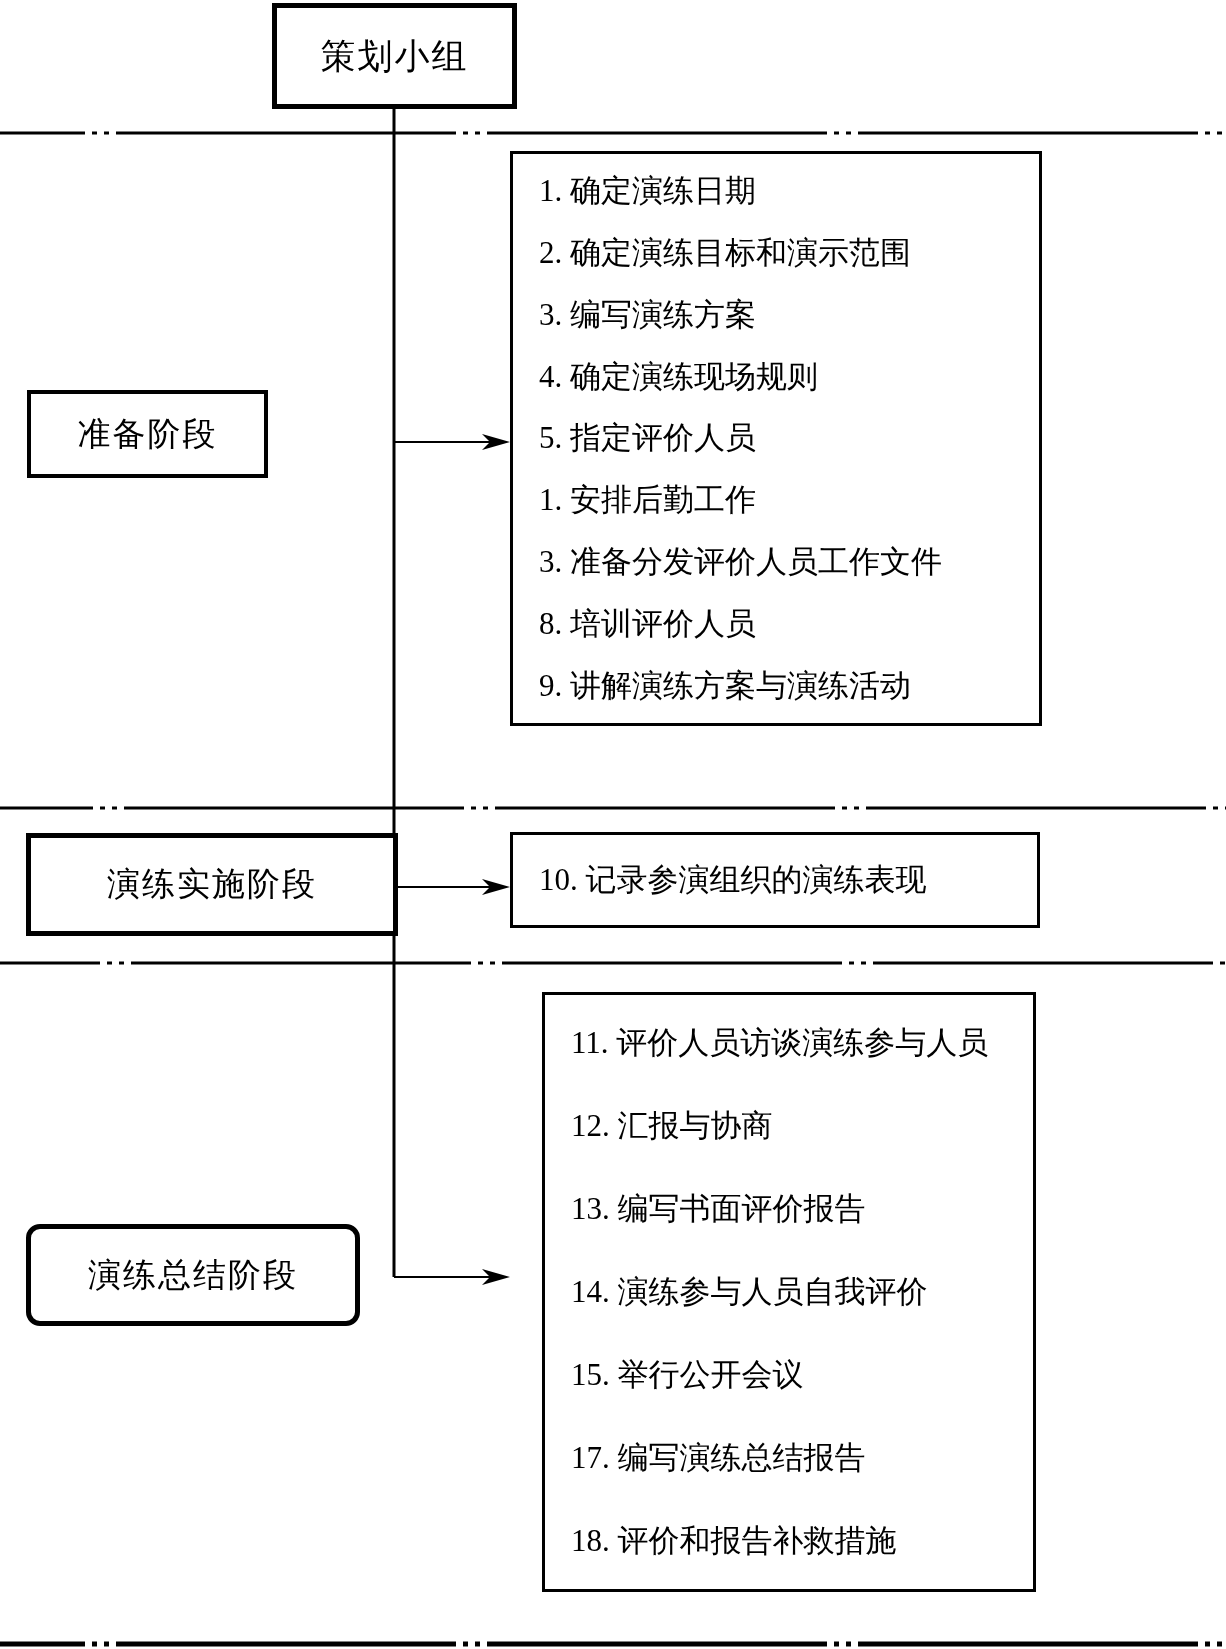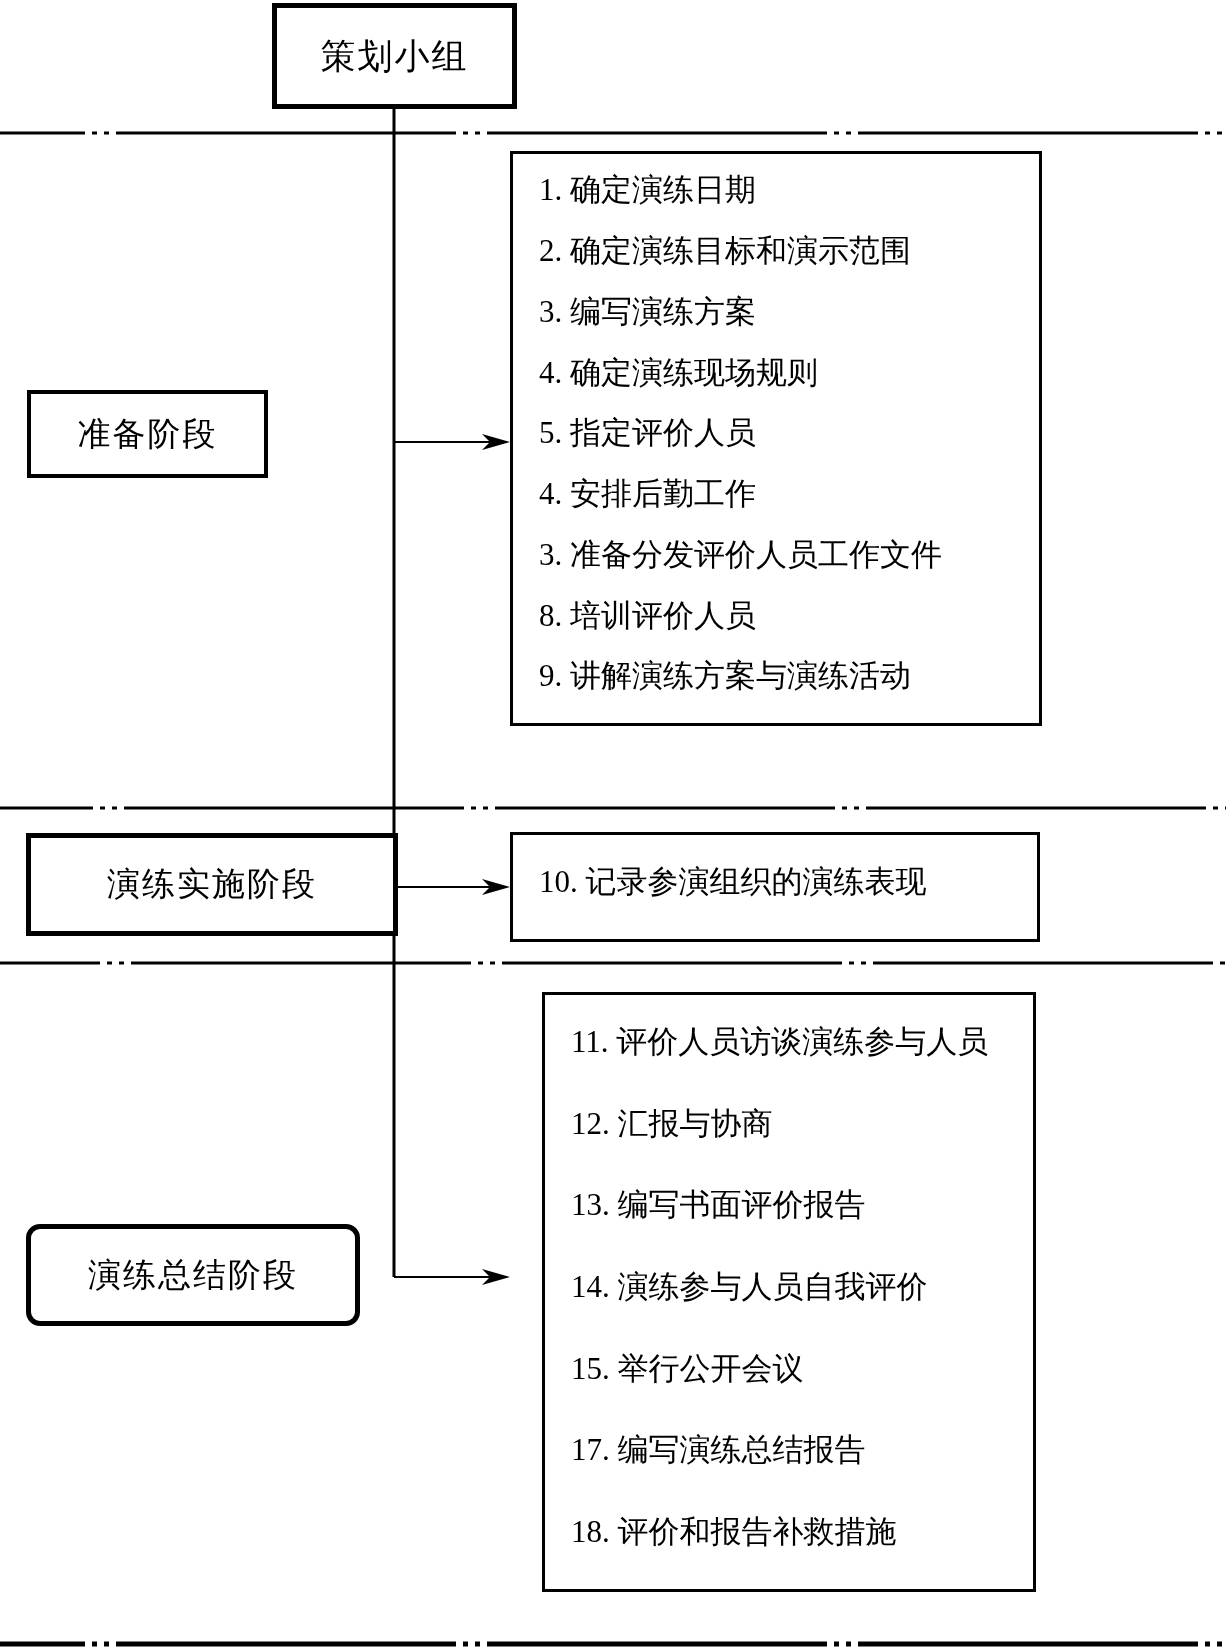--- a/index.html
+++ b/index.html
@@ -45,24 +45,24 @@
     width: 245px; height: 106px;
     font-size: 35px;
   }
   .phase-1 { left: 27px;  top: 390px;  width: 241px; height: 88px;  border-width: 4px; }
   .phase-2 { left: 26px;  top: 833px;  width: 372px; height: 103px; }
   .phase-3 { left: 26px;  top: 1224px; width: 334px; height: 102px; border-radius: 14px; }
   .items-box {
     display: flex;
     flex-direction: column;
     justify-content: space-around;
-    padding: 6px 6px 16px 26px;
+    padding: 6px 6px 6px 26px;
   }
   .items-1 { left: 510px; top: 151px;  width: 532px; height: 575px; }
-  .items-2 { left: 510px; top: 832px;  width: 530px; height: 110px; }
+  .items-2 { left: 510px; top: 832px;  width: 530px; height: 96px; }
   .items-3 { left: 510px; top: 992px;  width: 494px; height: 600px; margin-left: 32px; }
   .task-item {
     font-size: 31px;
     line-height: 1.1;
     white-space: nowrap;
     display: flex;
     align-items: center;
   }
 </style>
 </head>
@@ -102,21 +102,21 @@
   <div class="box thickbox label-box phase-3">
     <span>演练总结阶段</span>
   </div>
 
   <div class="box items-box items-1">
     <div class="task-item">1. 确定演练日期</div>
     <div class="task-item">2. 确定演练目标和演示范围</div>
     <div class="task-item">3. 编写演练方案</div>
     <div class="task-item">4. 确定演练现场规则</div>
     <div class="task-item">5. 指定评价人员</div>
-    <div class="task-item">4. 安排后勤工作</div>
+    <div class="task-item">1. 安排后勤工作</div>
     <div class="task-item">3. 准备分发评价人员工作文件</div>
     <div class="task-item">8. 培训评价人员</div>
     <div class="task-item">9. 讲解演练方案与演练活动</div>
   </div>
 
   <div class="box items-box items-2">
     <div class="task-item">10. 记录参演组织的演练表现</div>
   </div>
 
   <div class="box items-box items-3">

